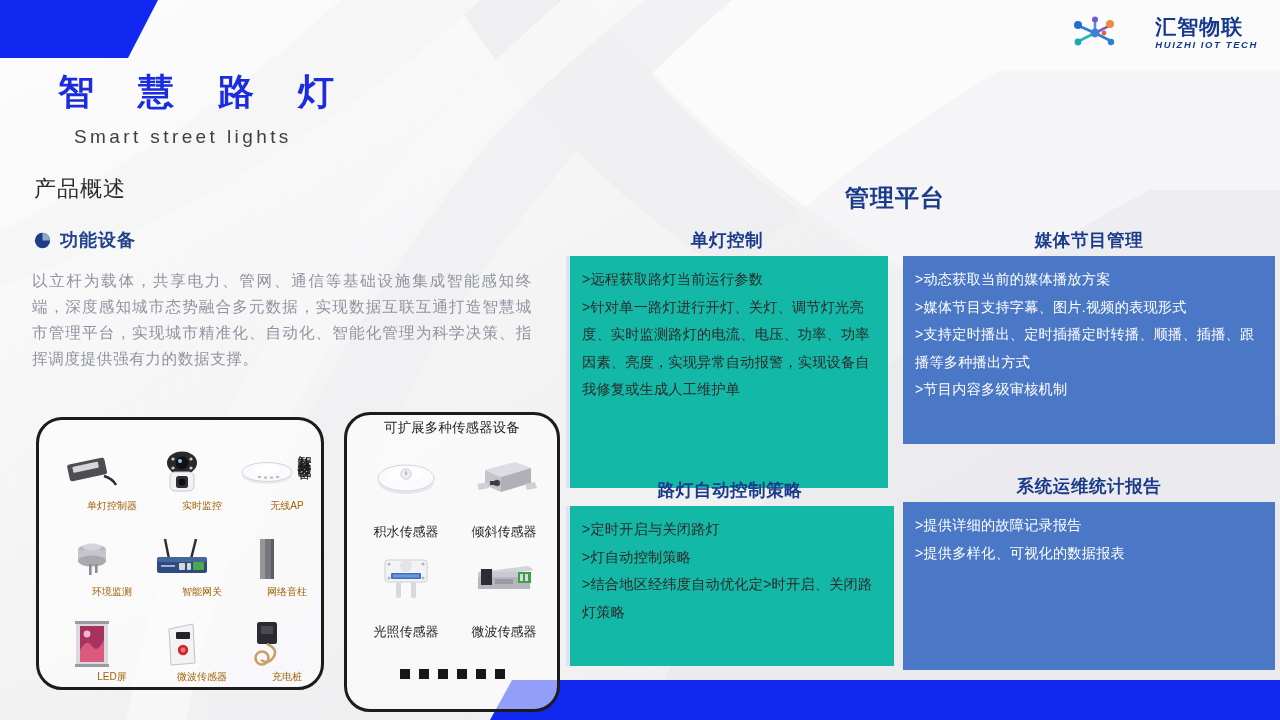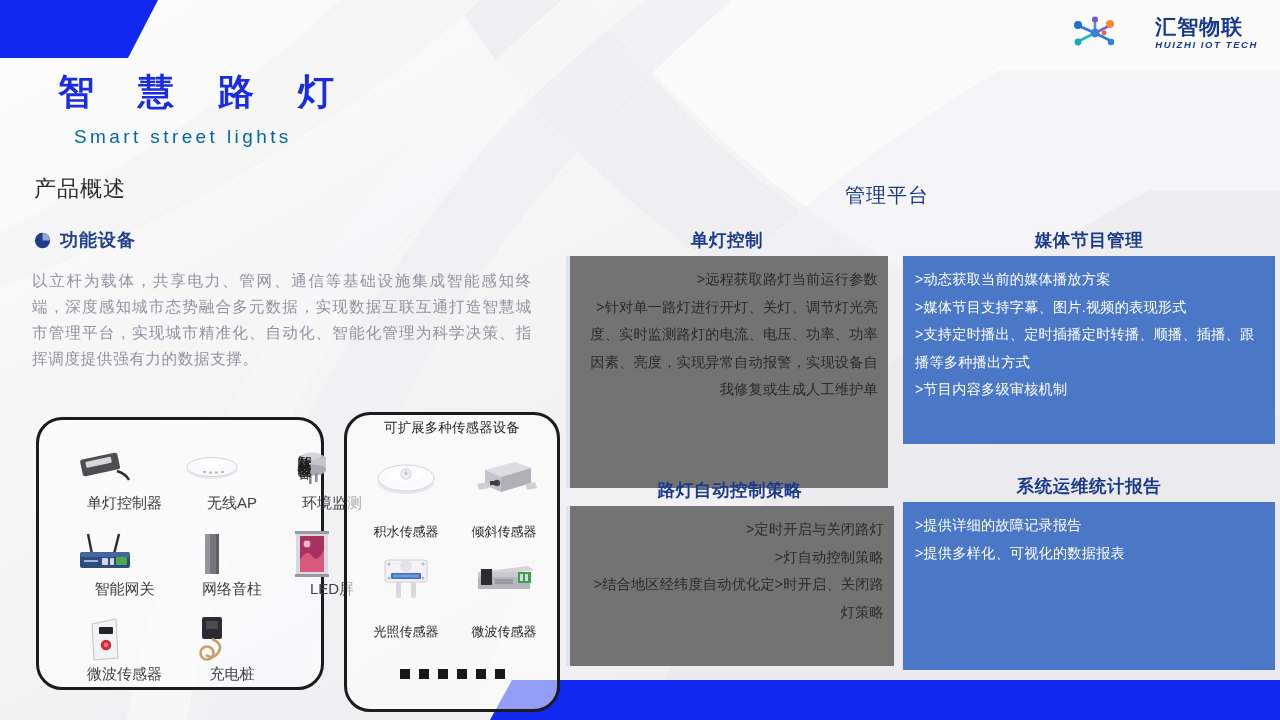--- a/index.html
+++ b/index.html
@@ -29,21 +29,21 @@
   .logo-cn{ font-size:21px; font-weight:700; color:#16398f; letter-spacing:1px; }
   .logo-en{ font-size:9.5px; font-weight:700; color:#16398f; letter-spacing:1.6px; margin-top:3px; font-style:italic; }
 
   
   .title-cn{
     position:absolute; left:58px; top:68px; z-index:5;
     font-size:36px; font-weight:700; color:#1a2be0; letter-spacing:17px;
   }
   .title-en{
     position:absolute; left:74px; top:126px; z-index:5;
-    font-size:19px; color:#0369a1; letter-spacing:3.4px; font-weight:400;
+    font-size:19px; color:#404040; letter-spacing:3.4px; font-weight:400;
   }
   .sec-title{
     position:absolute; left:34px; top:174px; z-index:5;
     font-size:22px; color:#2b2b2b; letter-spacing:1px;
   }
   .subsec{
     position:absolute; left:34px; top:228px; z-index:5;
     display:flex; align-items:center; gap:9px;
   }
   .subsec-ico{ width:17px; height:17px; }
@@ -62,21 +62,21 @@
   }
   .panel-devices{ left:36px; top:417px; width:288px; height:273px; }
   .panel-sensors{ left:344px; top:412px; width:216px; height:300px;padding-left:18px; }
 
   .dev-grid{
     position:absolute; left:8px; top:8px; width:238px; height:256px;
     display:grid; grid-template-columns:repeat(3,1fr); grid-template-rows:repeat(3,1fr);
   }
   .dev{ display:flex; flex-direction:column; align-items:center; justify-content:flex-end; gap:2px; }
   .dev-img{ height:48px; display:flex; align-items:center; justify-content:center; }
-  .dev-label{ font-size:15px; color:#404040; white-space:nowrap;margin-left:40px; }
+  .dev-label{ font-size:10px; color:#a16207; white-space:nowrap;margin-left:40px; }
 
   .vert-label{
     position:absolute; right:9px; top:24px; width:22px;
     writing-mode:vertical-rl; text-orientation:upright;
     font-size:14px; color:#1d1d1d; letter-spacing:1.5px; line-height:1.08;
   }
 
   .sensor-head{
     position:absolute; left:0; top:4px; width:100%; text-align:center;
     font-size:13.4px; color:#1d1d1d; letter-spacing:0.2px;
@@ -87,33 +87,33 @@
   }
   .sns{ display:flex; flex-direction:column; align-items:center; justify-content:flex-end; gap:17px; }
   .sns-img{ height:56px; display:flex; align-items:center; justify-content:center; }
   .sns-label{ font-size:13px; color:#1d1d1d; white-space:nowrap; }
   .sq-row{ position:absolute; left:0; bottom:30px; width:100%; display:flex; justify-content:center; gap:9px; }
   .sq{ width:10px; height:10px; background:#171717; }
 
   
   .platform-title{
     position:absolute; left:845px; top:182px; z-index:5;
-    font-size:20px; font-weight:400; color:#1a3a8a; letter-spacing:1px;
+    font-size:24px; font-weight:700; color:#1a3a8a; letter-spacing:1px;
   }
   .card{ position:absolute; z-index:5; }
   .card-title{
     text-align:center; font-size:17.5px; font-weight:700; color:#1a3a8a;
     letter-spacing:0.6px; margin-bottom:4px;
   }
   .card-body{
     font-size:14.2px; line-height:27.5px; letter-spacing:0.2px;
     padding:10px 10px 10px 12px;
   }
   .card-body p{ margin:0; }
-  .card-white .card-body{ background:#737373; color:#2a2a2a; border-left:4px solid #dfe3f0;text-align:right; }
+  .card-white .card-body{ background:#14b8a6; color:#2a2a2a; border-left:4px solid #dfe3f0; }
   .card-blue  .card-body{ background:#4a78c6; color:#ffffff; }
 
   .c1{ left:566px; top:228px; width:322px; }
   .c1 .card-body{ height:232px; }
   .c2{ left:903px; top:228px; width:372px; }
   .c2 .card-body{ height:188px; }
   .c3{ left:566px; top:478px; width:328px; }
   .c3 .card-body{ height:160px; }
   .c4{ left:903px; top:474px; width:372px; }
   .c4 .card-body{ height:168px; }
@@ -193,20 +193,37 @@
       <div class="dev-img">
         <svg width="56" height="34" viewBox="0 0 56 34">
           <rect x="4" y="5" width="38" height="17" rx="2.5" fill="#4d4d52" transform="rotate(-12 23 13)"></rect>
           <rect x="9" y="8" width="26" height="6" rx="1" fill="#d7d7db" transform="rotate(-12 23 13)"></rect>
           <path d="M40,20 q9,3 12,9" stroke="#2a2a2e" stroke-width="2.4" fill="none"></path>
         </svg>
       </div>
       <span class="dev-label">单灯控制器</span>
     </div>
 
+    <div class="dev">
+      <div class="dev-img">
+        <svg width="44" height="46" viewBox="0 0 44 46">
+          <ellipse cx="22" cy="13" rx="15" ry="11.5" fill="#2a2a2e"></ellipse>
+          <circle cx="22" cy="13" r="6.5" fill="#111"></circle>
+          <circle cx="20" cy="11" r="2" fill="#6fd3f5"></circle>
+          <circle cx="13" cy="9" r="1.6" fill="#cfcfcf"></circle>
+          <circle cx="31" cy="9" r="1.6" fill="#cfcfcf"></circle>
+          <circle cx="13" cy="18" r="1.6" fill="#cfcfcf"></circle>
+          <circle cx="31" cy="18" r="1.6" fill="#cfcfcf"></circle>
+          <rect x="10" y="22" width="24" height="19" rx="5" fill="#f2f2f4" stroke="#c8c8ce"></rect>
+          <rect x="16" y="26" width="12" height="12" rx="2.5" fill="#2f2f35"></rect>
+          <circle cx="22" cy="32" r="3.4" fill="#0e0e12"></circle>
+        </svg>
+      </div>
+      <span class="dev-label">实时监控</span>
+    </div>
 
     <div class="dev">
       <div class="dev-img">
         <svg width="58" height="28" viewBox="0 0 58 28">
           <ellipse cx="29" cy="16" rx="25" ry="9" fill="#e9e9ee"></ellipse>
           <ellipse cx="29" cy="13" rx="25" ry="9.5" fill="#fafafc" stroke="#d4d4da"></ellipse>
           <ellipse cx="29" cy="10" rx="13" ry="5" fill="#ffffff"></ellipse>
           <g fill="#b9b9c0">
             <rect x="20" y="17" width="3" height="2"></rect>
               <rect x="26" y="17.6" width="3" height="2"></rect>

